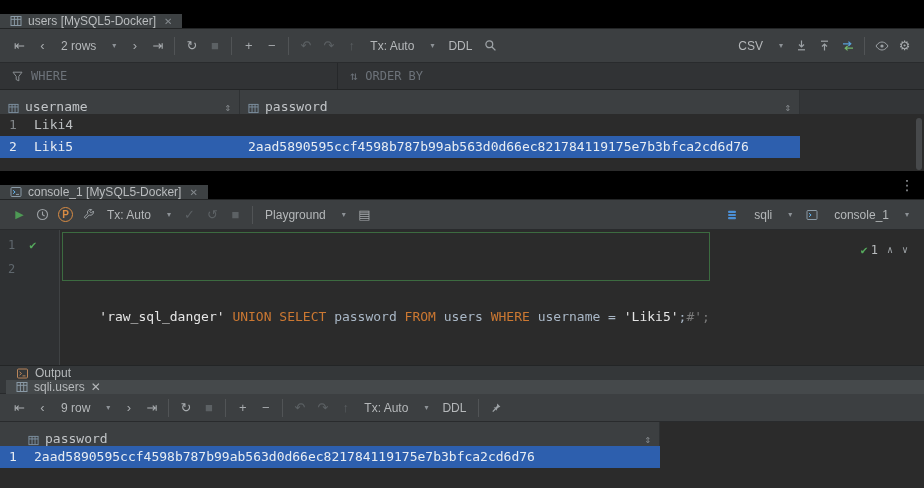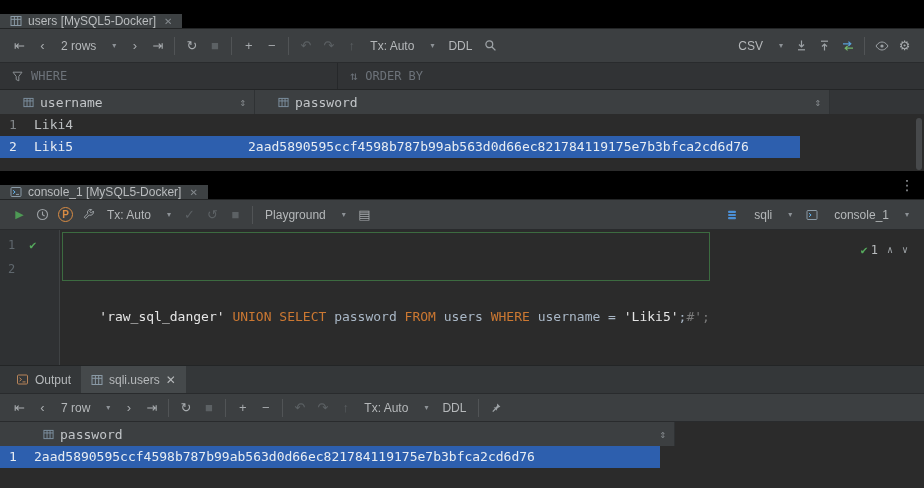--- a/index.html
+++ b/index.html
@@ -35,22 +35,22 @@
             align-items:center; justify-content:center; }
   
   .filterbar { height:27px; background:#313335; display:flex; align-items:center;
                border-bottom:1px solid #232526;
                font-family:"DejaVu Sans Mono", monospace; color:#6d737a; }
   .fcell { display:flex; align-items:center; gap:8px; height:100%; padding-left:12px; }
   .fcell.where { width:338px; border-right:1px solid #26282a; }
   
   .gridhead { height:24px; display:flex; background:#3c3f41;
               font-family:"DejaVu Sans Mono", monospace; font-size:13px; color:#c2c5c8; }
-  .hcell { display:flex; align-items:center; gap:6px; border-right:1px solid #2f3234;
-           padding-left:8px;margin-left:15px; }
+  .hcell { display:flex; align-items:flex-end; gap:6px; border-right:1px solid #2f3234;
+           padding-left:8px; }
   .hcell .sort { margin-left:auto; margin-right:8px; color:#8a8f93; font-size:11px; }
   .hfill { flex:1; background:#333537; }
   .grow { height:22px; display:flex; font-family:"DejaVu Sans Mono", monospace;
           font-size:13px; line-height:22px; color:#bdc0c2; white-space:pre; }
   .gnum { width:28px; padding-left:9px; color:#828689; }
   .gc1 { width:212px; padding-left:6px; overflow:hidden; }
   .gc2 { width:560px; padding-left:8px; overflow:hidden; }
   .gfill { flex:1; background:#2b2b2b; }
   .grow.sel .gnum, .grow.sel .gc1, .grow.sel .gc2 { background:#2d5fae; color:#e7ecf2; }
   .gridfill { background:#2b2b2b; position:relative; }
@@ -68,21 +68,21 @@
           font-family:"DejaVu Sans Mono", monospace; font-size:13px; line-height:24px; }
   .codeline { height:24px; }
   .kw { color:#cc7832; } .pl { color:#a9b7c6; } .str { color:#e5e5e5; } .cmt { color:#7a7a7a; }
   .stmt-frame { position:absolute; left:2px; top:2px; width:648px; height:49px;
                 border:1px solid #3c6b40; pointer-events:none; }
   .insp { position:absolute; top:8px; right:16px; display:flex; align-items:center;
           gap:9px; font-size:12px; color:#b9bcbe; }
   .insp .arrows { color:#9da2a6; font-size:10px; }
   
   .btabbar { height:28px; background:#343739; display:flex; align-items:stretch;
-             padding-left:6px; border-bottom:1px solid #292b2d; }
+             padding-left:6px; border-bottom:1px solid #292b2d;flex-direction:column; }
   .btab { display:flex; align-items:center; gap:6px; padding:0 10px; color:#b6b9bb; }
   .btab.active { background:#45494b; }
   .bhead .hcell.pw { width:660px; padding-left:28px; }
   .bgc { width:632px; padding-left:6px; overflow:hidden; }
   svg { display:block; }
 </style>
 </head>
 <body>
 
 <div class="app">
@@ -337,21 +337,21 @@
       </span>
       <span>sqli.users</span>
       <span class="close">✕</span>
     </div>
   </div>
 
   <div class="toolbar h28">
     <span class="tbtn">⇤</span>
     <span class="tbtn">‹</span>
     <span class="tlabel">
-        <span>7 row</span>
+        <span>9 row</span>
         <span class="chev">▾</span>
       </span>
     <span class="tbtn">›</span>
     <span class="tbtn">⇥</span>
     <span class="sep"></span>
     <span class="tbtn">↻</span>
     <span class="tbtn dim">■</span>
     <span class="sep"></span>
     <span class="tbtn">+</span>
     <span class="tbtn">−</span>

